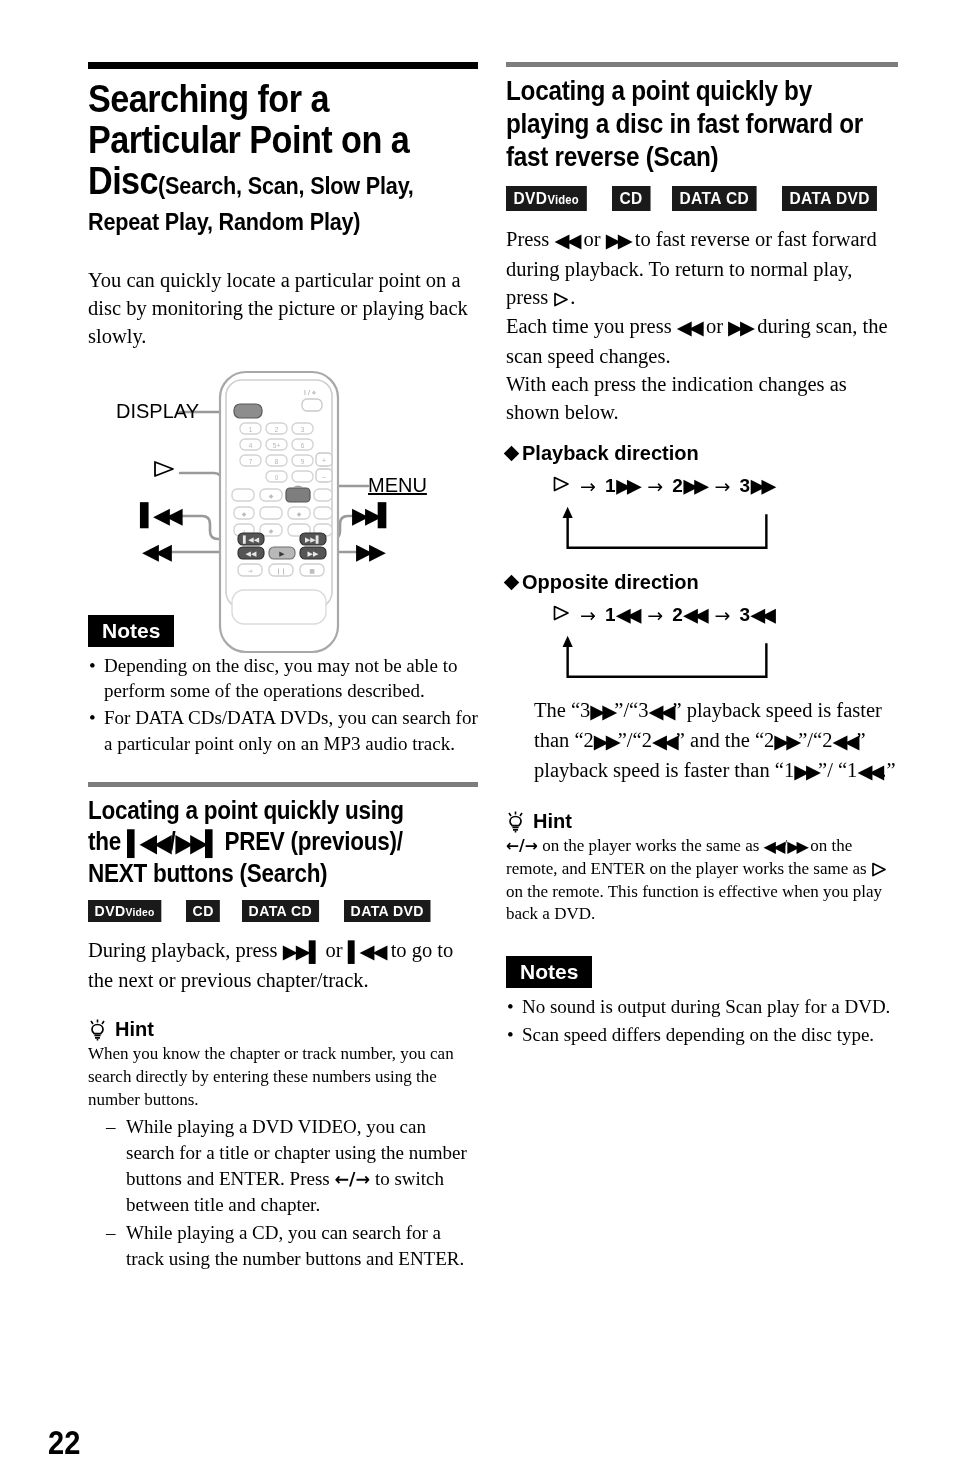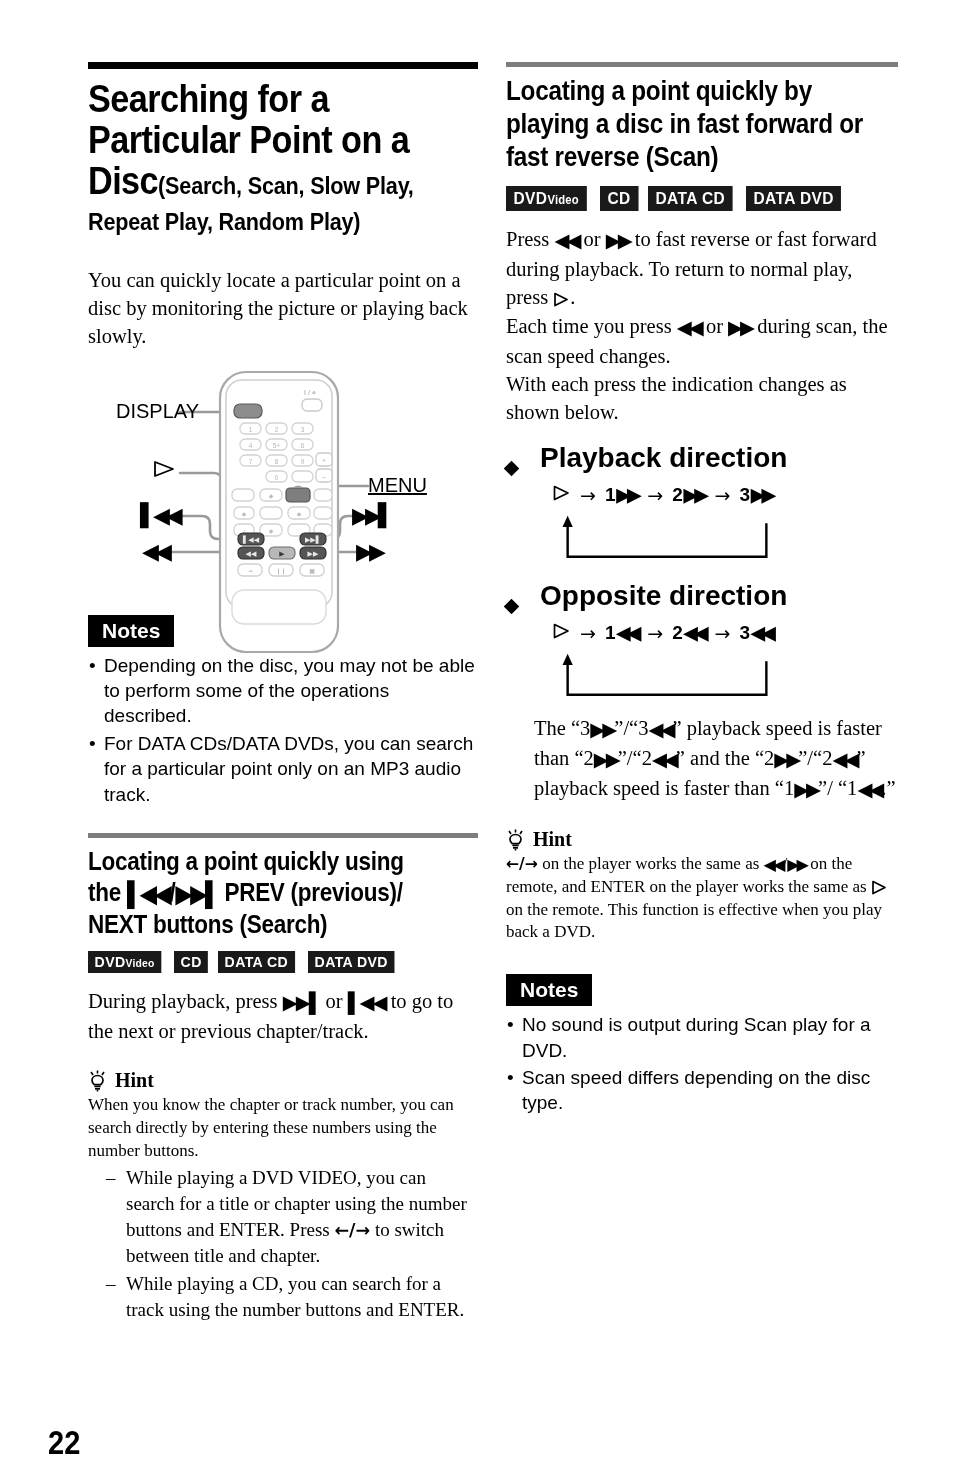--- a/index.html
+++ b/index.html
@@ -101,21 +101,21 @@
   }
   .body.small {
     font-size: 17px;
     line-height: 1.34;
   }
 
   
   .badges {
     display: flex;
     align-items: center;
-    gap: 8px;
+    gap: 20px;
     margin: 12px 0 14px 0;
   }
   .badge {
     background: #1a1a1a;
     color: #ffffff;
     font-family: "Liberation Sans", sans-serif;
     font-weight: bold;
     font-size: 15px;
     letter-spacing: 0.4px;
     padding: 3px 7px 4px 7px;
@@ -145,38 +145,38 @@
     margin: 0 0 6px 0;
   }
   ul.bullets {
     list-style: none;
     margin: 0;
     padding: 0;
   }
   ul.bullets > li {
     position: relative;
     padding-left: 16px;
-    font-family: Liberation Sans, sans-serif;
+    font-family: Liberation Serif, serif;
     font-size: 19px;
     line-height: 1.34;
     margin-bottom: 2px;
   }
   ul.bullets > li::before {
     content: "\2022";
     position: absolute;
     left: 1px;
     top: 0;
   }
 
   
   .hint-head {
     display: flex;
     align-items: center;
     gap: 8px;
-    font-family: Liberation Serif, serif;
+    font-family: Liberation Sans, sans-serif;
     font-weight: bold;
     font-size: 20px;
     margin: 0 0 2px 0;
   }
   .bulb {
     display: inline-block;
     width: 19px;
     height: 22px;
     position: relative;
   }
@@ -252,25 +252,25 @@
   .loopback {
     position: absolute;
     left: 50px;
     top: 30px;
     width: 222px;
     height: 52px;
   }
 
   .section-mark {
     display: flex;
-    align-items: flex-end;
-    gap: 23px;
-    font-family: "Liberation Sans", sans-serif;
-    font-weight: bold;
-    font-size: 28px;
+    align-items: center;
+    gap: 5px;
+    font-family: "Liberation Sans", sans-serif;
+    font-weight: bold;
+    font-size: 20px;
     margin: 0;
   }
   .diamond {
     display: inline-block;
     width: 11px;
     height: 11px;
     background: #000;
     transform: rotate(45deg);
   }
 

